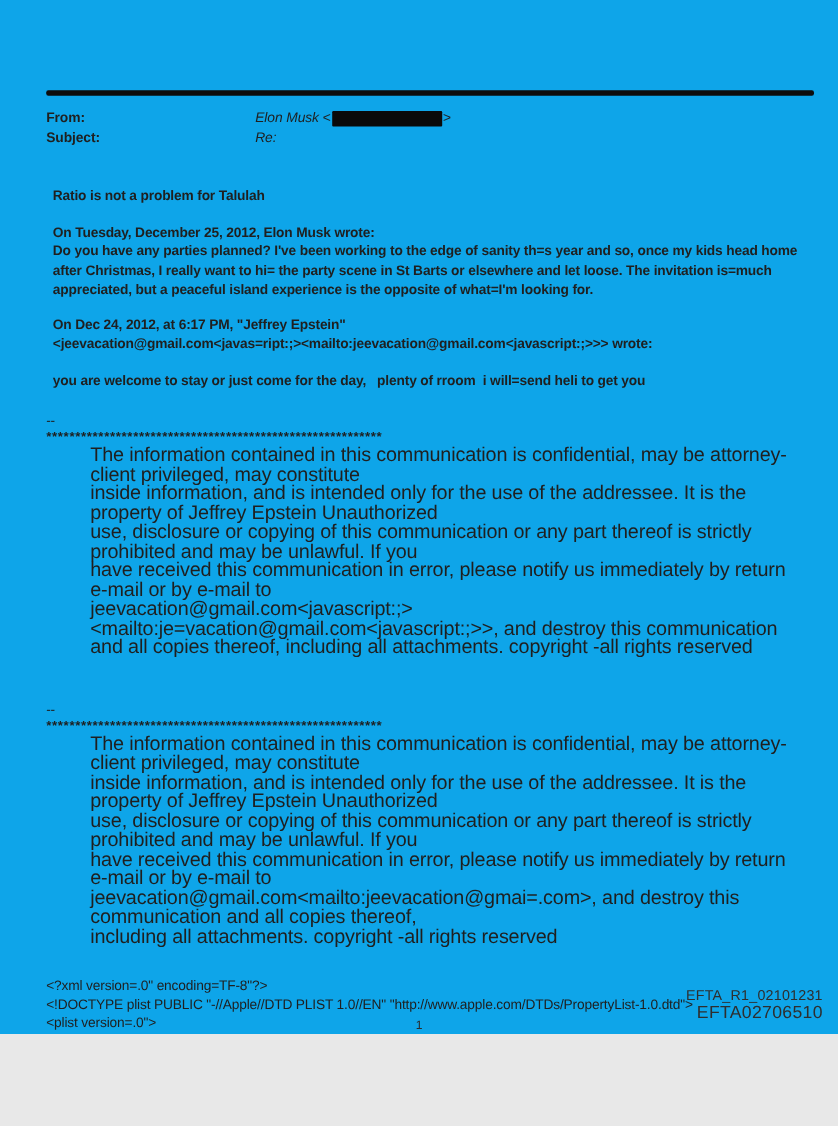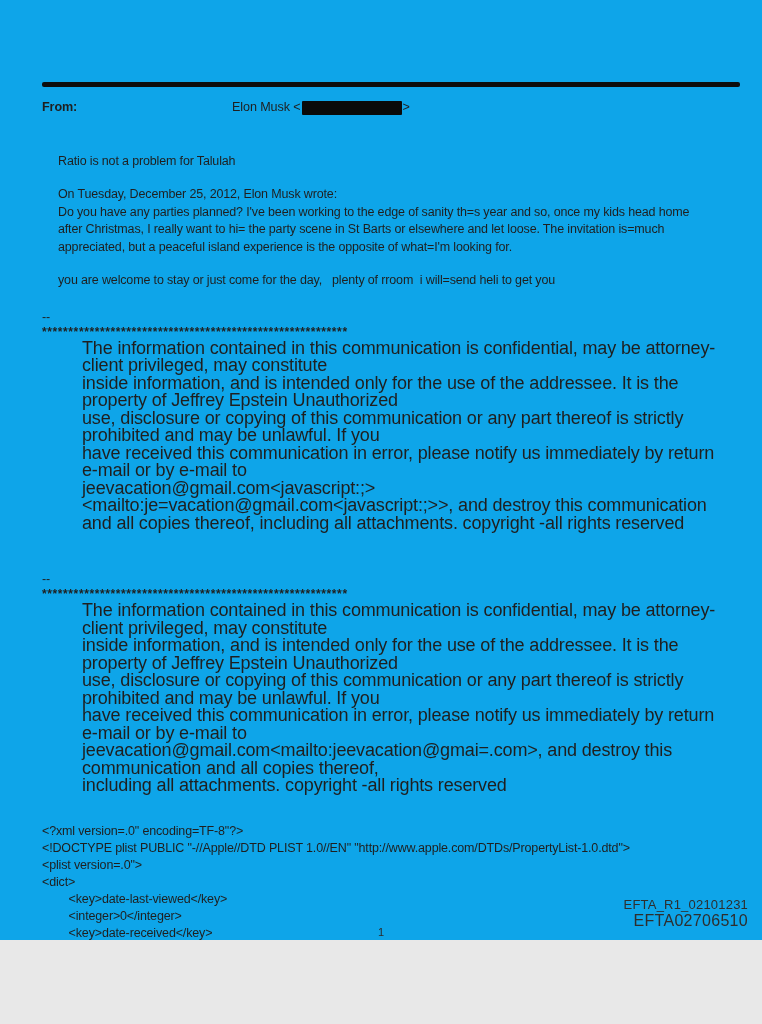--- a/index.html
+++ b/index.html
@@ -32,36 +32,37 @@
     font-size: 12.6px;
     line-height: 17.5px;
     letter-spacing: -0.1px;
   }
   .hdr-row { display: flex; }
   .hdr-label {
     width: 190px;
     font-weight: bold;
     flex: 0 0 190px;
   }
-  .hdr-value { flex: 1; }
+  .hdr-value { flex: 1; font-style: italic; }
   .redaction {
     display: inline-block;
     width: 100px;
     height: 14px;
     background: #0a0a0a;
     vertical-align: middle;
     margin: 0 1px;
     border-radius: 1px;
   }
   .para {
     font-size: 12.5px;
     line-height: 17.5px;
     letter-spacing: -0.15px;
     white-space: pre-wrap;
-    margin: 16px;
+    margin: 6px;
+    font-weight: bold;
   }
   .mt-p1 { margin-top: 36px; }
   .mt-p2 { margin-top: 17px; }
   .mt-p3 { margin-top: 15px; }
   .mt-p4 { margin-top: 15px; }
   .mt-p5 { margin-top: 14px; }
   .mt-p6 { margin-top: 16px; }
   .sig { margin-top: 20px; }
   .sig.second { margin-top: 40px; }
   .sig-dashes {
@@ -126,32 +127,36 @@
   <div class="content">
 
     <div class="top-rule"></div>
 
     <div class="hdr">
       <div class="hdr-row">
         <span class="hdr-label">From:</span>
         <span class="hdr-value"><span>Elon Musk &lt;</span><span class="redaction"></span><span>&gt;</span></span>
       </div>
       <div class="hdr-row">
+        <span class="hdr-label">Subject:</span>
+        <span class="hdr-value">Re:</span>
       </div>
     </div>
 
     <p class="para mt-p1">Ratio is not a problem for Talulah</p>
 
 
 
     <p class="para mt-p4">On Tuesday, December 25, 2012, Elon Musk wrote:
 Do you have any parties planned? I've been working to the edge of sanity th=s year and so, once my kids head home
 after Christmas, I really want to hi= the party scene in St Barts or elsewhere and let loose. The invitation is=much
 appreciated, but a peaceful island experience is the opposite of what=I'm looking for.</p>
 
+    <p class="para mt-p5">On Dec 24, 2012, at 6:17 PM, "Jeffrey Epstein"
+&lt;jeevacation@gmail.com&lt;javas=ript:;&gt;&lt;mailto:jeevacation@gmail.com&lt;javascript:;&gt;&gt;&gt; wrote:</p>
 
     <p class="para mt-p6">you are welcome to stay or just come for the day,   plenty of rroom  i will=send heli to get you</p>
 
     <div class="sig">
       <div class="sig-dashes">--</div>
       <div class="sig-stars">**********************************************************</div>
       <div class="sig-text">The information contained in this communication is confidential, may be attorney-client privileged, may constitute
 inside information, and is intended only for the use of the addressee. It is the property of Jeffrey Epstein Unauthorized
 use, disclosure or copying of this communication or any part thereof is strictly prohibited and may be unlawful. If you
 have received this communication in error, please notify us immediately by return e-mail or by e-mail to

